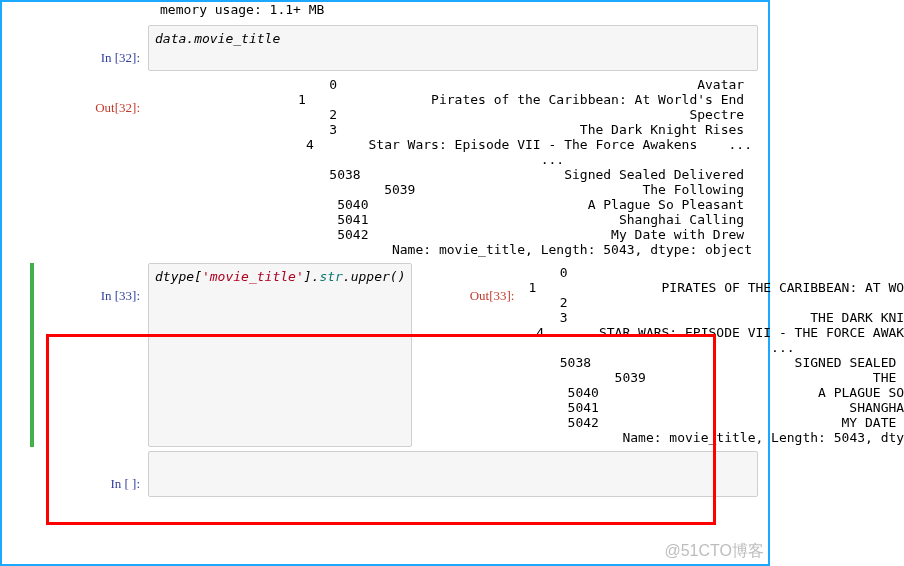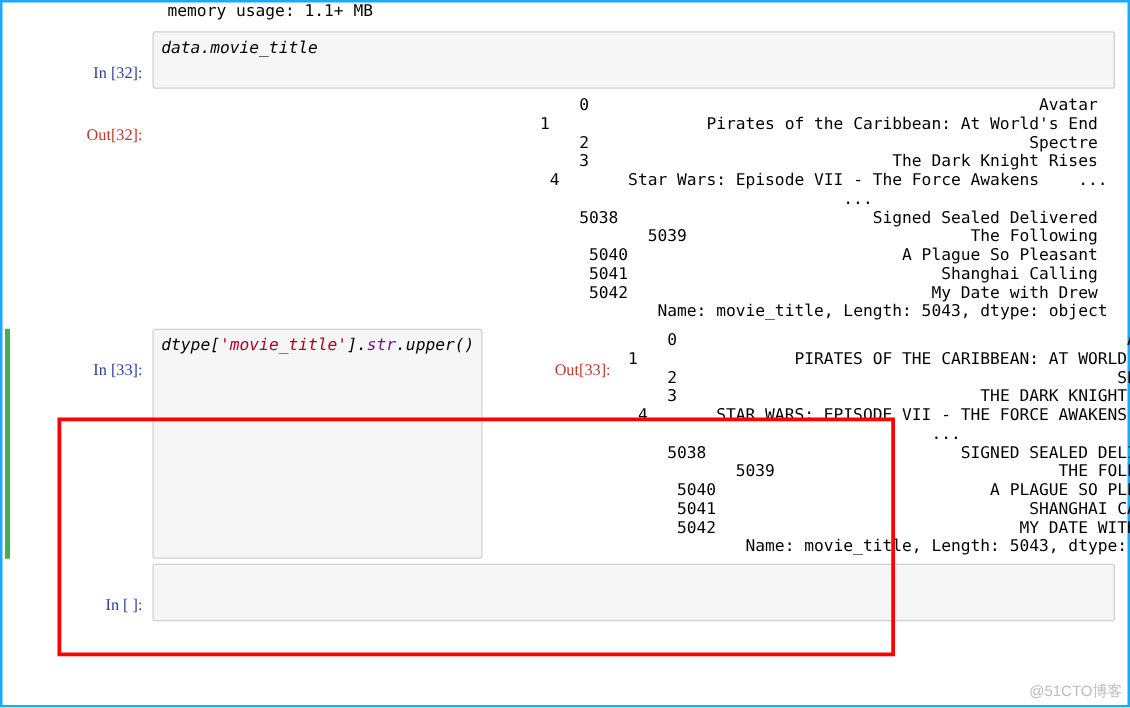--- a/index.html
+++ b/index.html
@@ -7,22 +7,22 @@
     margin: 0; padding: 0;
     width: 904px; height: 566px;
     font-family: Menlo, Monaco, "DejaVu Sans Mono", "Courier New", monospace;
     font-size: 13px;
     background: #fff;
     color: #000;
     overflow: hidden;
   }
   .outer {
     border: 2px solid #1aa9ff;
-    width: 904px; height: 566px;
-    padding: 0 10px 0 2px;
+    width: 770px; height: 566px;
+    padding: 0 10px 0 28px;
     position: relative;
   }
   .cell {
     display: flex;
     margin: 4px 0;
   }
   .prompt {
     width: 118px;
     flex: 0 0 118px;
     text-align: right;
@@ -54,41 +54,41 @@
     padding-left: 4px;
   }
   .cell-group {
     display: flex;
     margin: 4px 0;
   }
   .cell-group .body {
     flex: 1;
     display: flex;
   }
-  .code .kw { color: #701a75; margin-top: 31px; }
+  .code .kw { color: #0f766e; margin-top: 31px; }
   .code .str { color: #b00020; }
   .code .plain { color: #000; }
   .mem {
     padding-left: 130px;
     font-family: inherit;
     color: #000;
     margin-bottom: 8px;
   }
   .highlight-box {
     position: absolute;
     border: 3px solid #ff0000;
     pointer-events: none;
   }
   .watermark {
     position: absolute;
     right: 4px;
     bottom: 2px;
     color: #bdbdbd;
     font-family: Arial, sans-serif;
-    font-size: 12px;
+    font-size: 16px;
     text-align: right;
   }
   .input-empty {
     min-height: 18px;
   }
 </style>
 </head>
 <body>
 
 <div class="outer">

